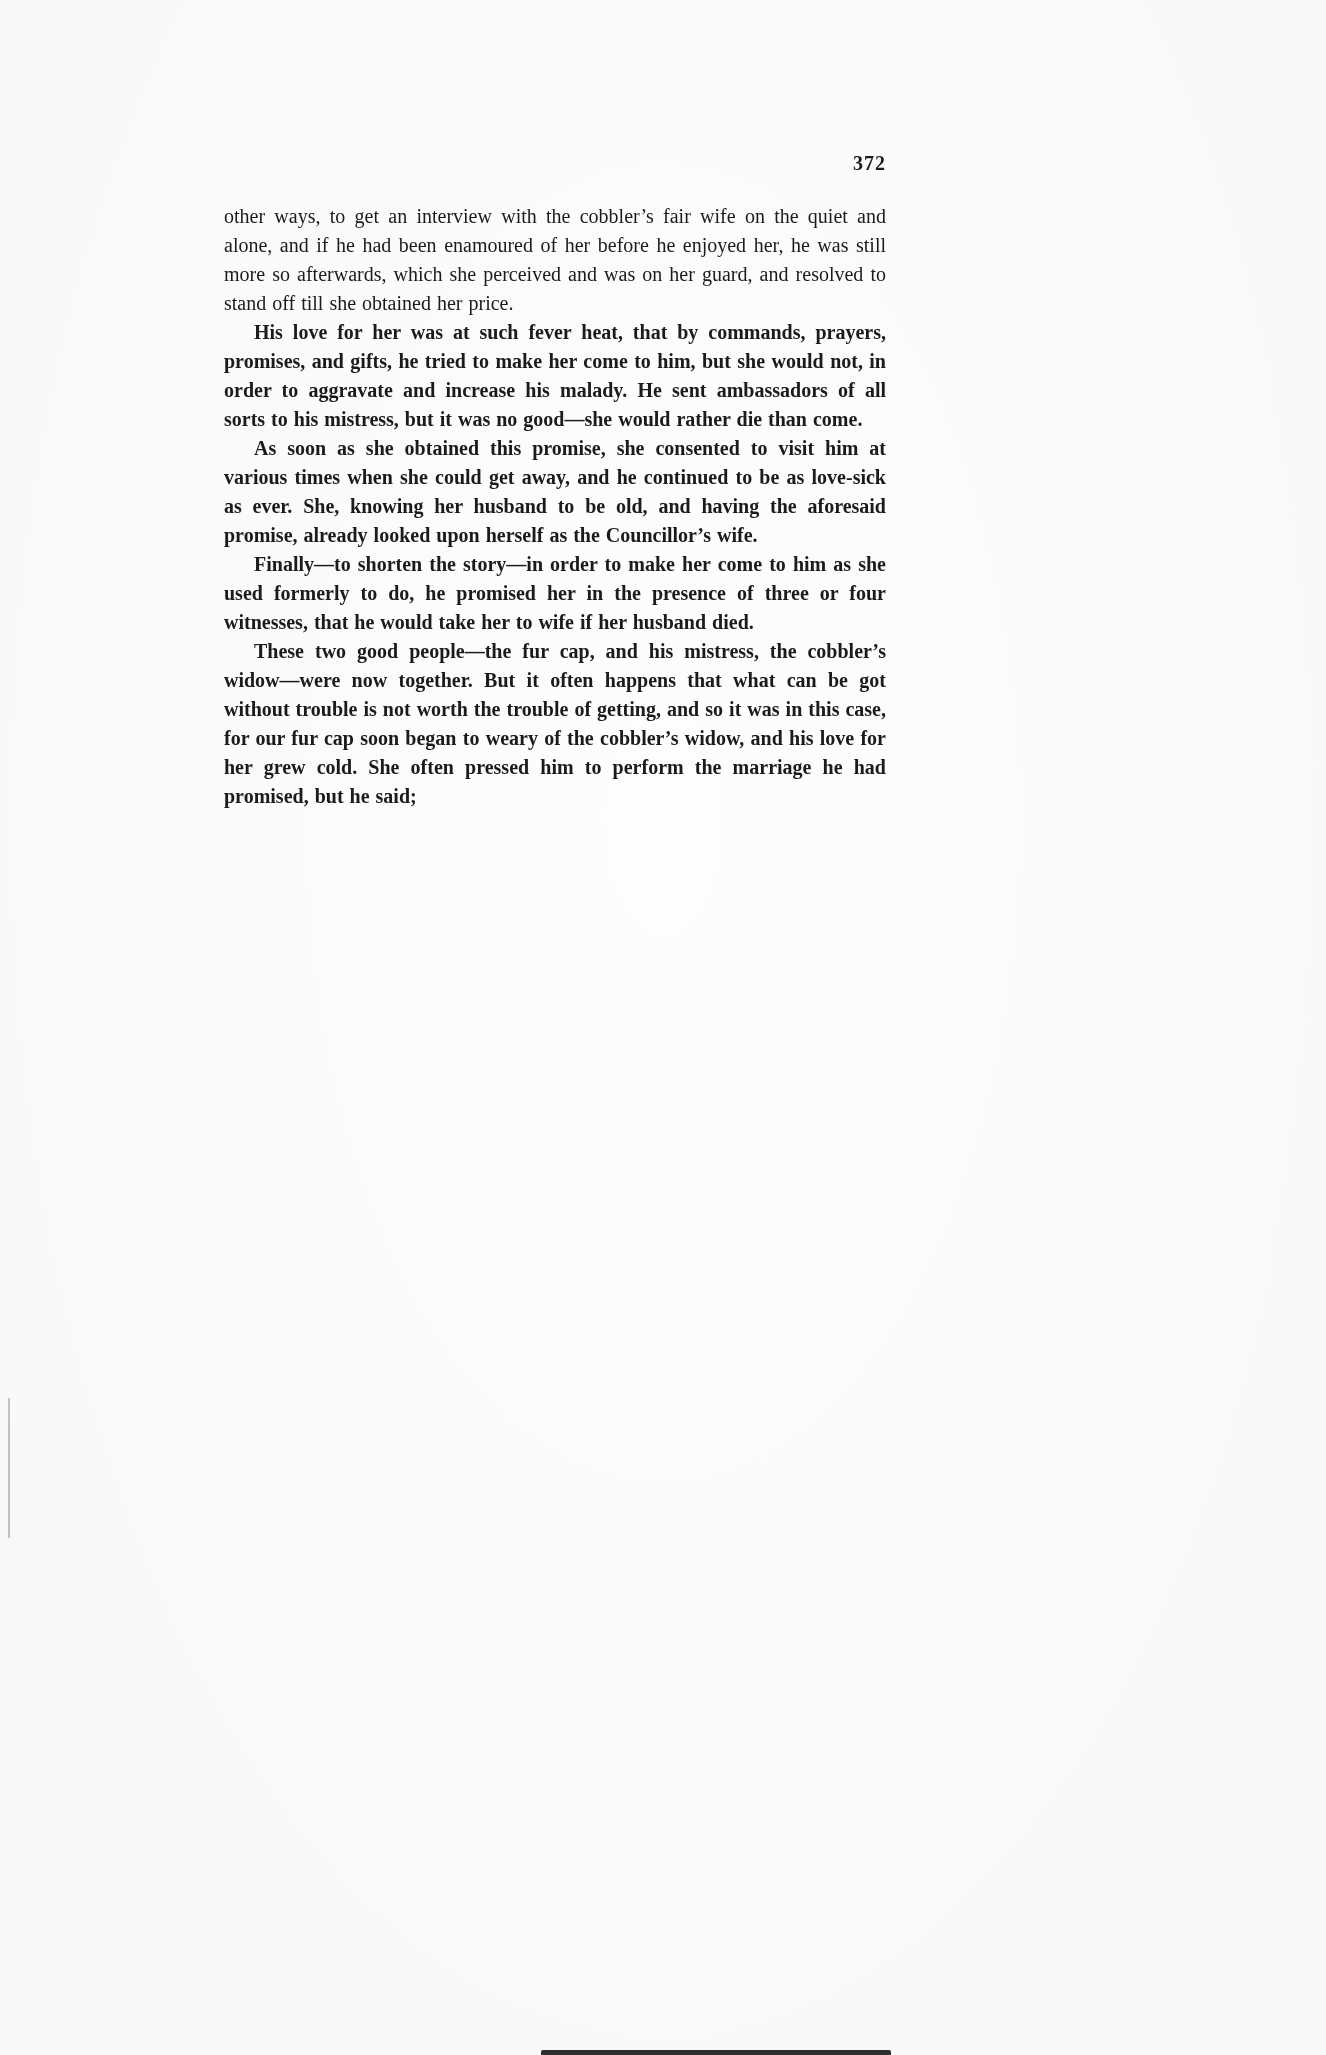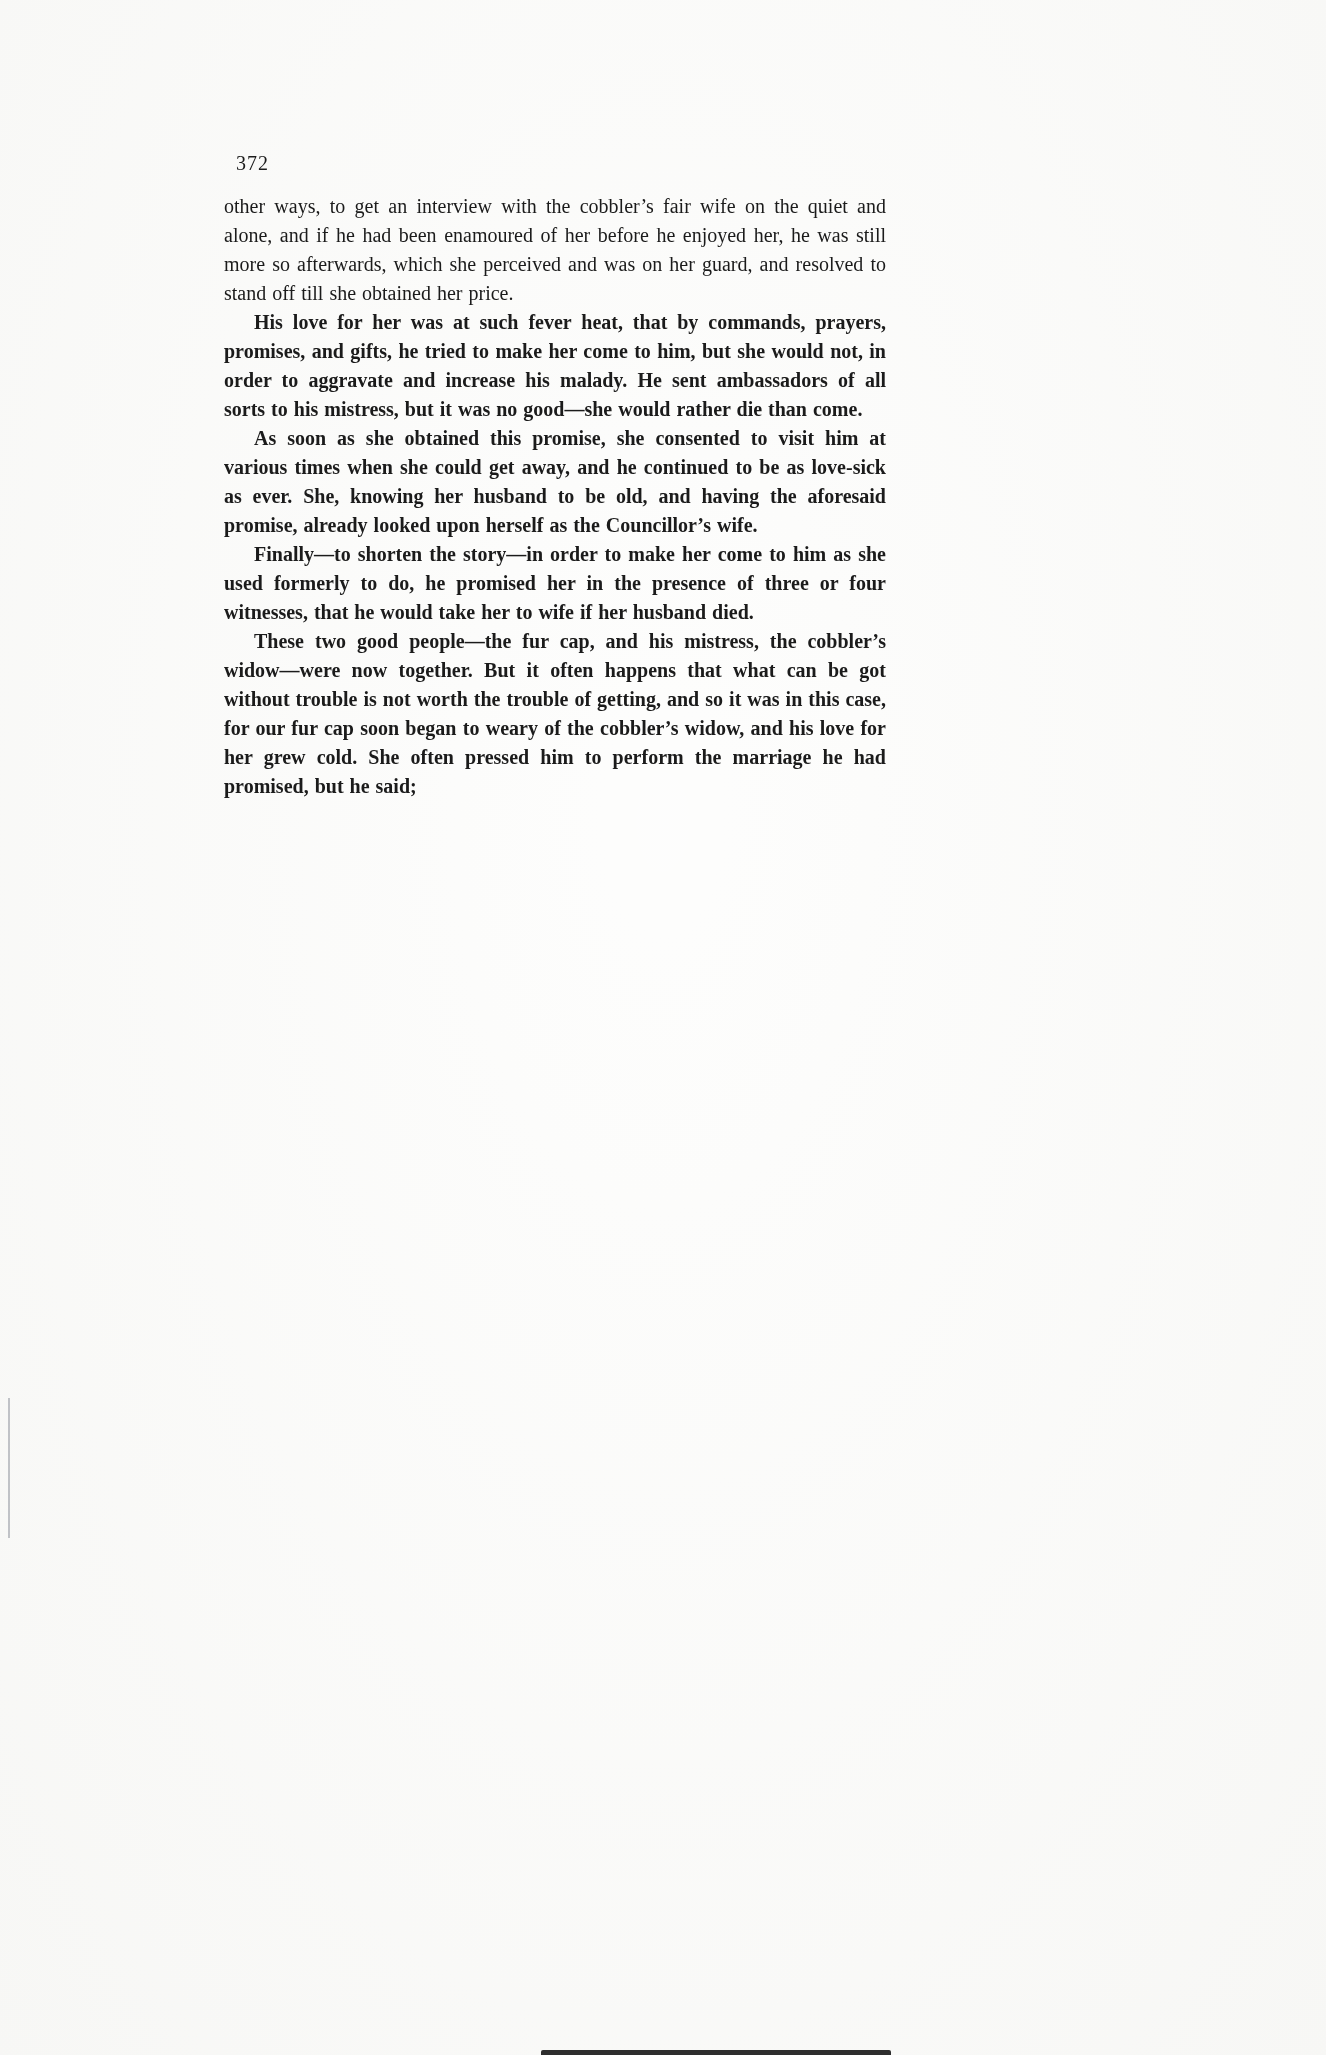--- a/index.html
+++ b/index.html
@@ -21,31 +21,31 @@
     position: absolute;
     inset: 0;
     background:
       radial-gradient(ellipse at 50% 40%, rgba(255,255,255,0.6), rgba(0,0,0,0.015)),
       #fbfbf9;
   }
 
   .page-number {
     position: absolute;
     top: 152px;
-    left: 236px;
+    left: 224px;
     width: 662px;
-    text-align: left;
+    text-align: right;
     font-size: 20px;
     letter-spacing: 1px;
-    font-weight: 400;
+    font-weight: 700;
   }
 
   .text-block {
     position: absolute;
-    top: 192px;
+    top: 202px;
     left: 224px;
     width: 662px;
     font-size: 20px;
     line-height: 29px;
     text-align: justify;
     word-spacing: 1px;
   }
 
   .text-block p {
     margin: 0;

